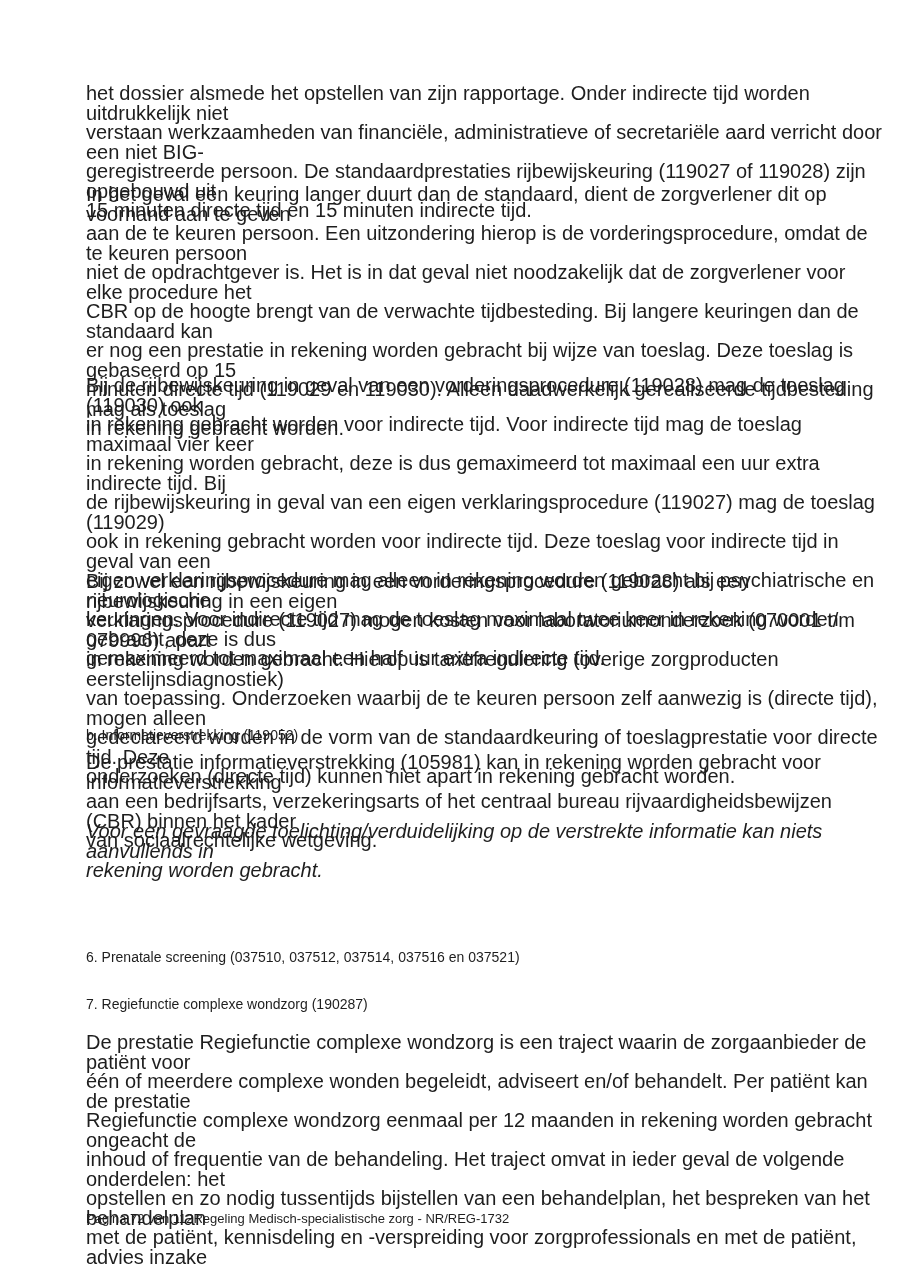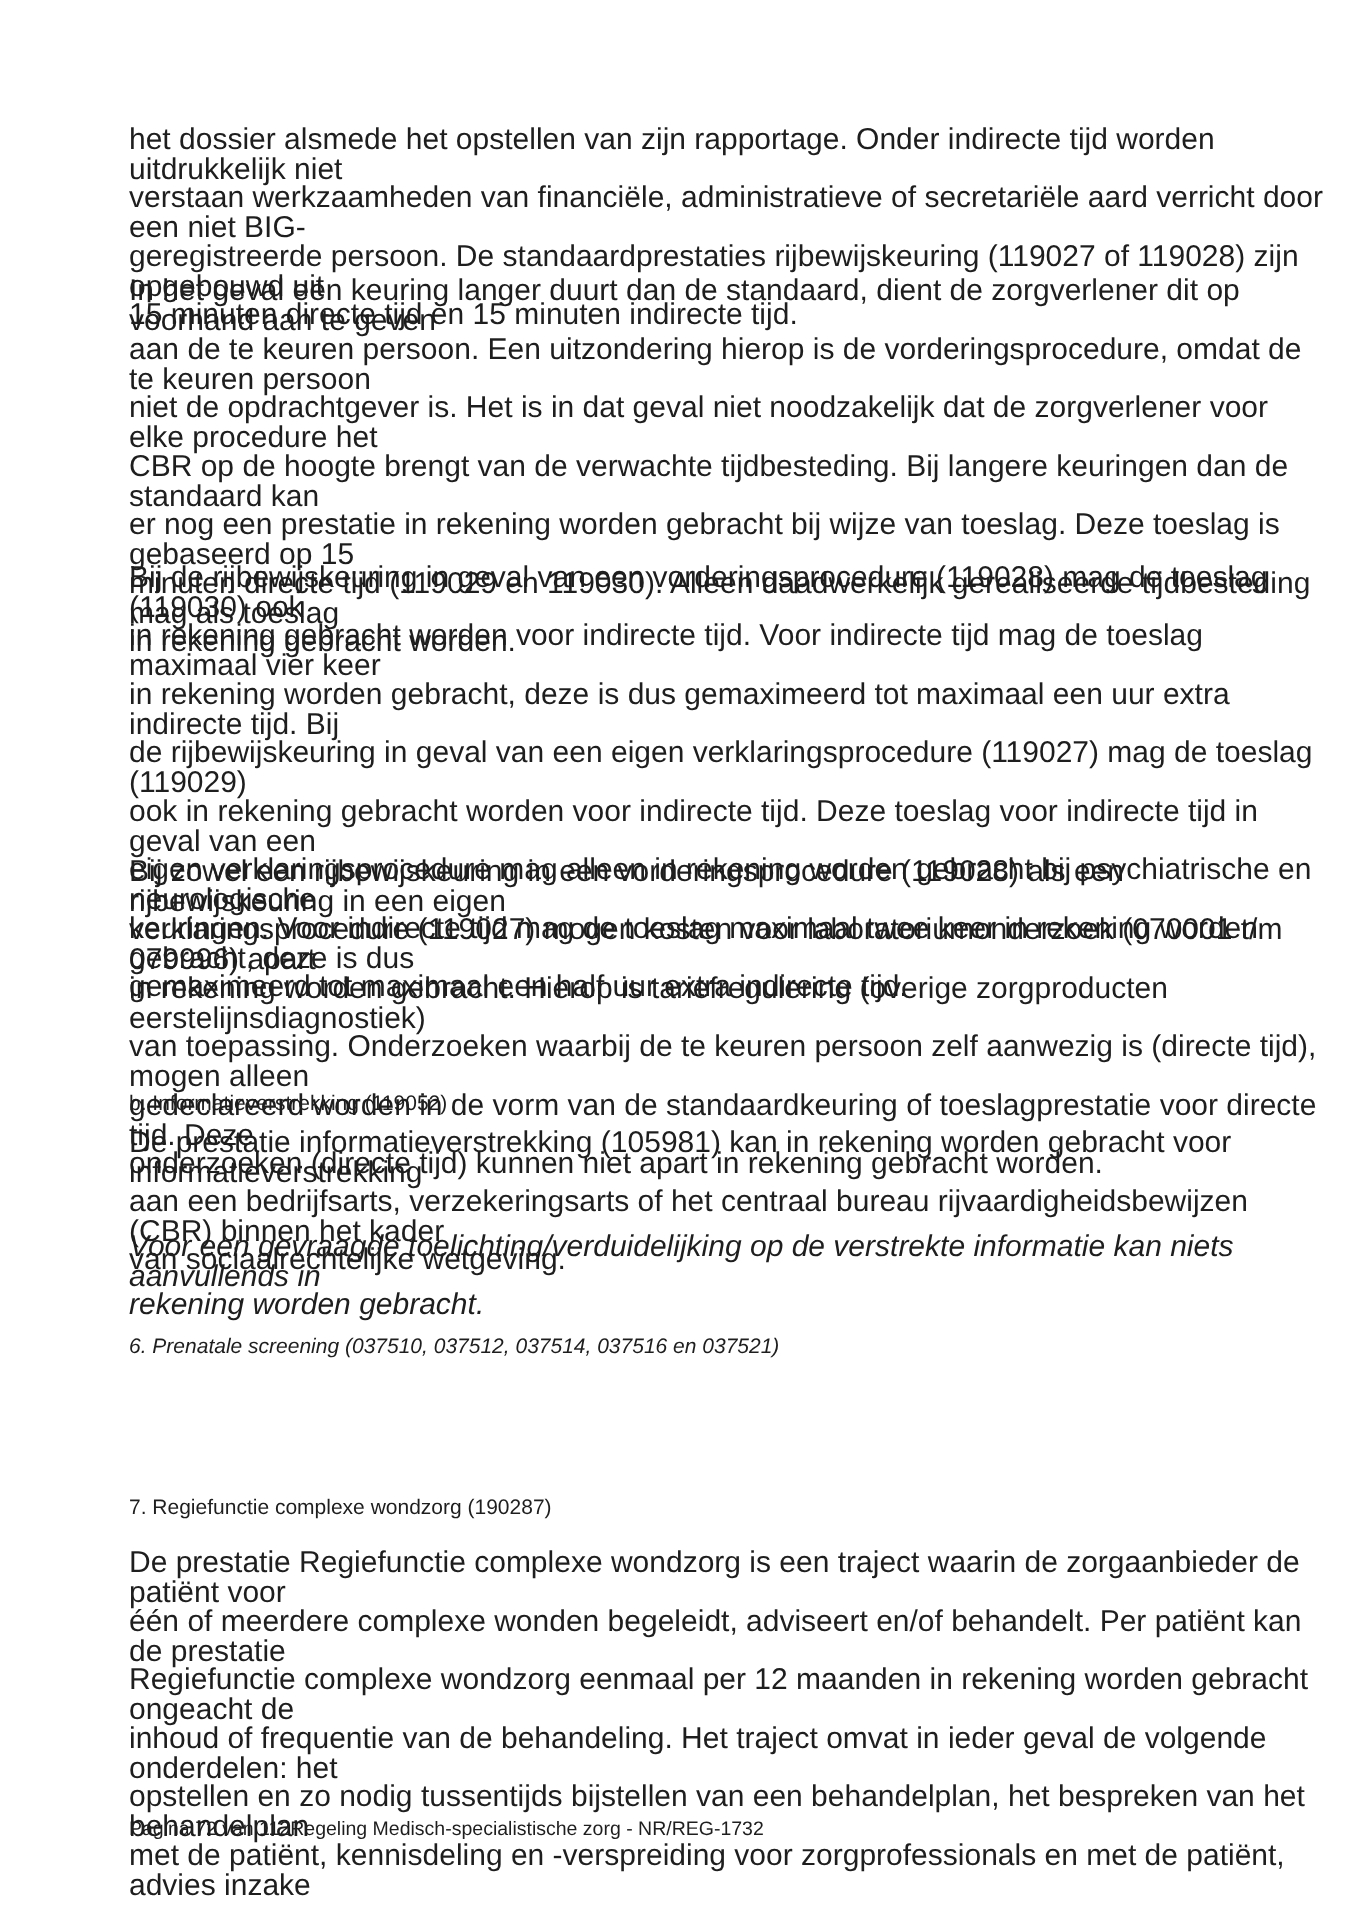--- a/index.html
+++ b/index.html
@@ -45,21 +45,21 @@
     color: #1e1e1e;
   }
   
   .p1 { top: 84px; }
   .p2 { top: 185px; }
   .p3 { top: 376px; }
   .p4 { top: 572px; }
   .hb { top: 726px; }
   .p5 { top: 753px; }
   .p6 { top: 822px; font-style: italic; }
-  .h6 { top: 888px; font-style: italic; }
+  .h6 { top: 948px; }
   .p7 { top: 929px; }
   .h7 { top: 951px; margin-top: 44px; }
   .p8 { top: 1033px; }
 </style>
 </head>
 <body>
 
 <div class="page">
 
   <div class="block p1">het dossier alsmede het opstellen van zijn rapportage. Onder indirecte tijd worden uitdrukkelijk niet

